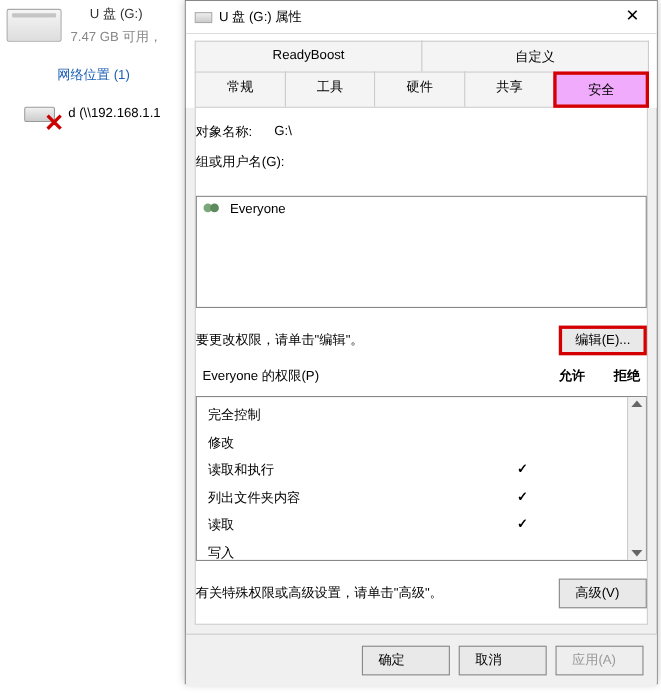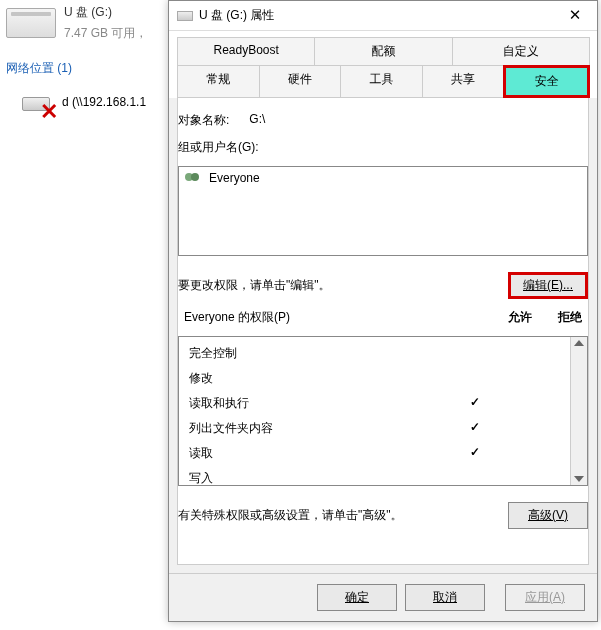--- a/index.html
+++ b/index.html
@@ -1,62 +1,62 @@
 <!DOCTYPE html>
 <html><head>
   <meta charset="utf-8">
   <style>
     * { box-sizing: border-box; margin: 0; padding: 0; font-family: "Microsoft YaHei", "Segoe UI", sans-serif; font-size: 12px; }
     body { background: #fff; width: 601px; height: 630px; overflow: hidden; position: relative; }
-    .explorer-bg { position: absolute; top: 0; left: 0; width: 170px; height: 630px; background: #fff; }
+    .explorer-bg { position: absolute; top: 0; left: 0; width: 170px; height: 630px; background: #fff; text-align: center; }
     .drive-row { display: flex; align-items: flex-start; padding: 4px 6px; gap: 8px; }
     .drive-icon { width: 50px; height: 30px; background: linear-gradient(#f5f5f5, #ddd); border: 1px solid #aaa; border-radius: 2px; position: relative; margin-top: 4px; }
     .drive-icon::after { content: ""; position: absolute; left: 4px; top: 3px; width: 40px; height: 4px; background: #c5c5c5; border-radius: 1px; }
     .drive-info { display: flex; flex-direction: column; gap: 4px; color: #333; }
     .drive-sub { color: #888; }
     .section-heading { color: #1a5fb4; padding: 14px 6px 6px; }
     .net-row { display: flex; align-items: center; gap: 8px; padding: 6px 10px 6px 22px; }
     .net-ico { width: 32px; height: 26px; position: relative; }
     .disk-mini { width: 28px; height: 14px; background: linear-gradient(#f0f0f0,#ccc); border: 1px solid #999; border-radius: 2px; position: absolute; top: 8px; left: 0; }
     .red-x { position: absolute; color: #cc0000; font-weight: bold; font-size: 22px; left: 18px; top: 10px; }
     .dialog { position: absolute; left: 168px; top: 0; width: 430px; height: 622px; background: #f0f0f0; border: 1px solid #888; box-shadow: 0 0 8px rgba(0,0,0,.25); display: flex; flex-direction: column; }
     .titlebar { background: #fff; height: 30px; display: flex; align-items: center; padding: 0 0 0 8px; border-bottom: 1px solid #ddd; }
     .title-ico { width: 16px; height: 10px; background: linear-gradient(#eee,#ccc); border: 1px solid #aaa; margin-right: 6px; }
     .title-txt { flex: 1; }
     .title-close { width: 44px; height: 30px; text-align: center; line-height: 28px; font-size: 15px; }
     .tab-area { background: #fff; padding: 6px 8px 0; }
     .tabrow { display: flex; }
     .tab { flex: 1; text-align: center; padding: 5px 0; border: 1px solid #ccc; border-bottom: none; background: #f4f4f4; margin-right: -1px; cursor: default; }
-    .tab.active { background: #5eead4; position: relative; z-index: 2; }
+    .tab.active { background: #f0abfc; position: relative; z-index: 2; }
     .highlight-red { border: 3px solid #d40000 !important; }
     .tabbody { border: 1px solid #ccc; margin: -1px 8px 8px; background: #fff; flex: 1; padding: 14px 0; display: flex; flex-direction: column; gap: 10px; }
     .label-row { display: flex; gap: 20px; }
-    .listbox { border: 1px solid #888; height: 90px; background: #fff; padding: 2px; overflow: auto; }
+    .listbox { border: 1px solid #888; height: 102px; background: #fff; padding: 2px; overflow: auto; margin-top: 12px; }
     .list-item { display: flex; align-items: center; gap: 6px; padding: 2px 4px; }
     .people-ico { width: 18px; height: 14px; position: relative; }
     .people-ico::before, .people-ico::after { content:""; position:absolute; width:8px; height:8px; border-radius:50%; background:#7aa87a; }
     .people-ico::before { left:0; top:2px; }
     .people-ico::after { left:6px; top:2px; background:#5c8a5c; }
     .edit-row { display: flex; align-items: center; justify-content: space-between; margin-top: 6px; }
-    .btn { border: 1px solid #888; background: #e9e9e9; padding: 4px 14px; min-width: 80px; text-align: center; cursor: default; text-decoration: underline; }
+    .btn { border: 1px solid #888; background: #e9e9e9; padding: 4px 14px; min-width: 80px; cursor: default; }
     .btn.highlight-red { padding: 2px 12px; }
     .perm-header { display: flex; justify-content: space-between; padding: 0 6px; }
     .perm-header .r { display: flex; gap: 26px; font-weight: bold; }
     .perm-box { border: 1px solid #888; height: 150px; display: flex; justify-content: space-between; }
     .perm-list { flex: 1; padding: 4px 8px; }
     .perm-item { display: flex; justify-content: space-between; padding: 4px 2px; }
     .perm-marks { display: flex; gap: 38px; width: 90px; justify-content: flex-start; }
     .check { font-weight: bold; }
     .sbar { width: 17px; background: #f0f0f0; border-left: 1px solid #ccc; position: relative; }
     .sbar::before, .sbar::after { content:""; position:absolute; left:3px; width:0; height:0; border-left:5px solid transparent; border-right:5px solid transparent; }
     .sbar::before { top:3px; border-bottom:6px solid #666; }
     .sbar::after { bottom:3px; border-top:6px solid #666; }
     .adv-row { display: flex; align-items: center; justify-content: space-between; margin-top: 6px; }
     .dlg-footer { border-top: 1px solid #ccc; padding: 10px 12px; display: flex; justify-content: flex-end; gap: 8px; background: #f0f0f0; }
-    .btn.disabled { color: #999; background: #eee; margin-left: 12px; }
+    .btn.disabled { color: #999; background: #eee; }
   </style>
 </head>
 <body>
 
 <div class="explorer-bg">
   <div class="drive-row">
     <div class="drive-icon"></div>
     <div class="drive-info">
       <span>U 盘 (G:)</span>
       <span class="drive-sub">7.47 GB 可用，</span>
@@ -75,27 +75,26 @@
 <div class="dialog">
   <div class="titlebar">
     <div class="title-ico"></div>
     <span class="title-txt">U 盘 (G:) 属性</span>
     <div class="title-close">✕</div>
   </div>
 
   <div class="tab-area">
     <div class="tabrow">
       <div class="tab">ReadyBoost</div>
-      <div class="tab">配额</div>
       <div class="tab">自定义</div>
     </div>
     <div class="tabrow">
       <div class="tab">常规</div>
+      <div class="tab">工具</div>
       <div class="tab">硬件</div>
-      <div class="tab">工具</div>
       <div class="tab">共享</div>
       <div class="tab active highlight-red">安全</div>
     </div>
   </div>
 
   <div class="tabbody">
     <div class="label-row">
       <span>对象名称:</span>
       <span>G:\</span>
     </div>

